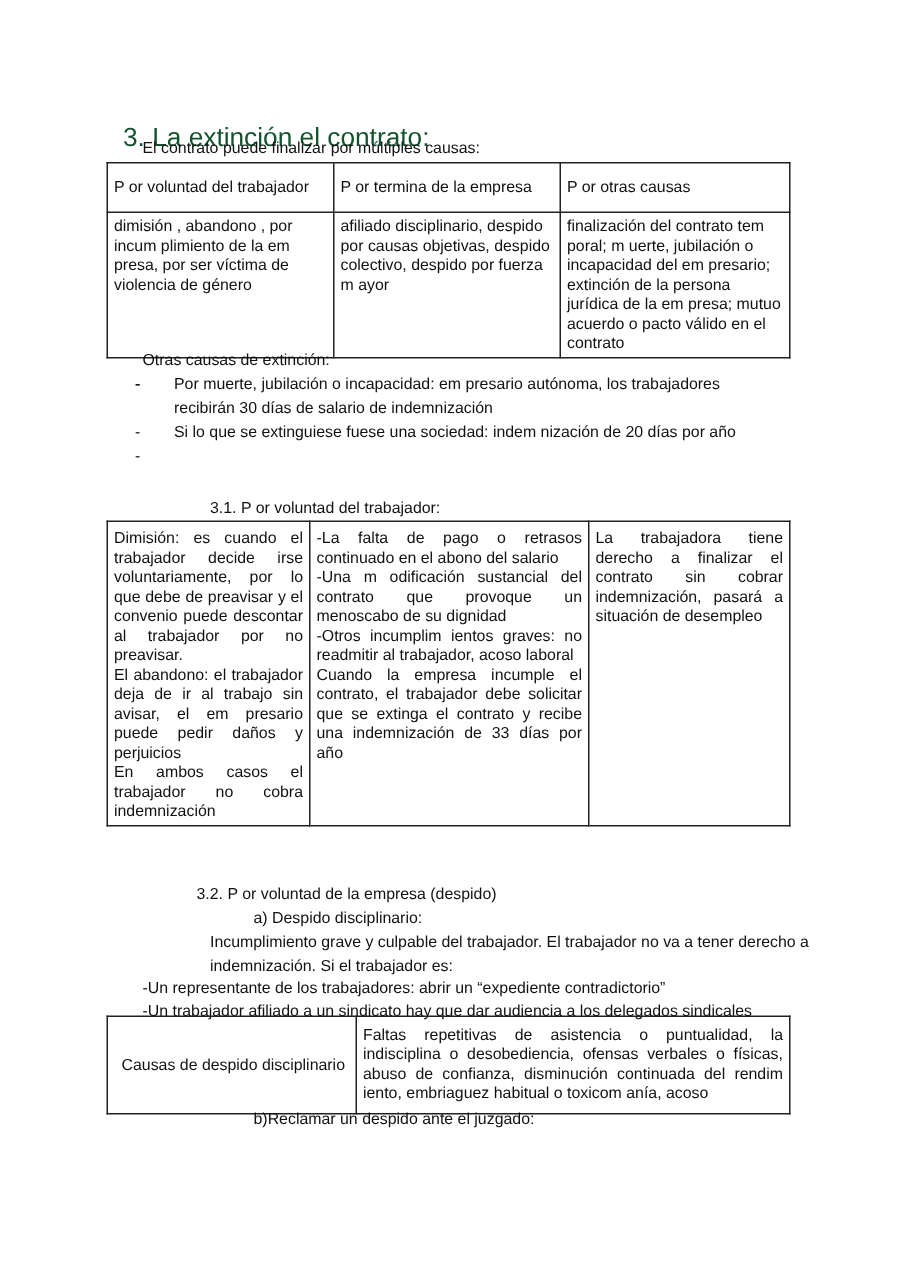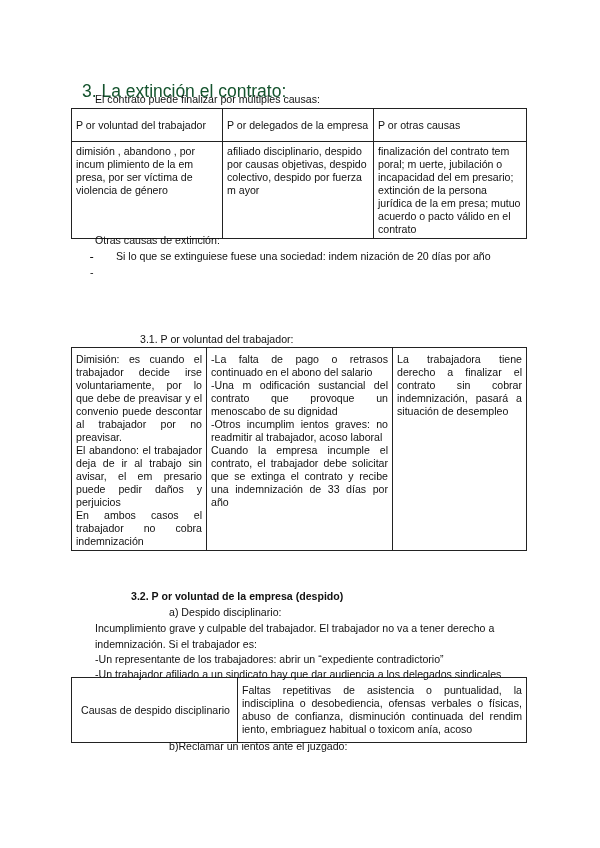--- a/index.html
+++ b/index.html
@@ -18,53 +18,53 @@
   .t2 { left: 71px; top: 347px; width: 455px; }
   .t2 td.hd { height: 33px; vertical-align: middle; }
   .t2 td.bd { padding-top: 5px; height: 193px; text-align: justify; }
   .t3 { left: 71px; top: 677px; width: 455px; }
   .t3 td { vertical-align: middle; }
   .t3 td.lab { text-align: center; padding-left: 6px; }
   .t3 td.txt { text-align: justify; height: 60px; }
   ul.bullets { list-style: none; margin: 0; padding: 0; position: absolute; left: 90px; top: 248px; width: 420px; }
   ul.bullets li { position: relative; padding-left: 26px; margin: 0; line-height: 16px; }
   ul.bullets li .dash { position: absolute; left: 0; top: 0; }
-  .line { line-height: 16px; }
+  .line { line-height: 16px; margin-left: 45px; }
 </style>
 </head>
 <body>
 
 <h1 class="abs h1">3. La extinción el contrato:</h1>
 <p class="abs p" style="left:71px; top:93px;">El contrato puede finalizar por múltiples causas:</p>
 
 <table class="t1">
   <colgroup>
       <col style="width:151px">
       <col style="width:151px">
       <col style="width:153px">
     </colgroup>
   <tbody>
       <tr>
     <td class="hd">P or voluntad del trabajador</td>
-    <td class="hd">P or delegados de la empresa</td>
+    <td class="hd">P or termina de la empresa</td>
     <td class="hd">P or otras causas</td>
   </tr>
   <tr>
     <td class="bd">dimisión , abandono , por incum plimiento de la em presa, por ser víctima de violencia de género</td>
     <td class="bd">afiliado disciplinario, despido por causas objetivas, despido colectivo, despido por fuerza m ayor</td>
     <td class="bd">finalización del contrato tem poral; m uerte, jubilación o incapacidad del em presario; extinción de la persona jurídica de la em presa; mutuo acuerdo o pacto válido en el contrato</td>
   </tr>
 </tbody>
   </table>
 
 <p class="abs p" style="left:71px; top:234px;">Otras causas de extinción:</p>
 
 <ul class="bullets">
   <li><span class="dash">-</span></li>
-  <li><span class="dash">-</span></li>
+  <li><span class="dash">-</span><span>Por muerte, jubilación o incapacidad: em presario autónoma, los trabajadores recibirán 30 días de salario de indemnización</span></li>
   <li><span class="dash">-</span><span>Si lo que se extinguiese fuese una sociedad: indem nización de 20 días por año</span></li>
   <li><span class="dash">-</span></li>
 </ul>
 
 <p class="abs p" style="left:116px; top:333px;">3.1. P or voluntad del trabajador:</p>
 
 <table class="t2">
   <colgroup>
       <col style="width:135px">
       <col style="width:186px">
@@ -77,32 +77,32 @@
 En ambos casos el trabajador no cobra indemnización</td>
     <td class="bd" style="white-space:pre-line;">-La falta de pago o retrasos continuado en el abono del salario
 -Una m odificación sustancial del contrato que provoque un menoscabo de su dignidad
 -Otros incumplim ientos graves: no readmitir al trabajador, acoso laboral
 Cuando la empresa incumple el contrato, el trabajador debe solicitar que se extinga el contrato y recibe una indemnización de 33 días por año</td>
     <td class="bd" style="white-space:pre-line;">La trabajadora tiene derecho a finalizar el contrato sin cobrar indemnización, pasará a situación de desempleo</td>
   </tr>
 </tbody>
   </table>
 
-<p class="abs p" style="left:107px; top:590px;font-weight:bold;">3.2. P or voluntad de la empresa (despido)</p>
+<p class="abs p" style="left:107px; top:590px;">3.2. P or voluntad de la empresa (despido)</p>
 <p class="abs p" style="left:145px; top:606px;">a) Despido disciplinario:</p>
 <p class="abs p line" style="left:71px; top:620px; width:455px;">Incumplimiento grave y culpable del trabajador. El trabajador no va a tener derecho a indemnización. Si el trabajador es:</p>
 <p class="abs p" style="left:71px; top:653px;">-Un representante de los trabajadores: abrir un “expediente contradictorio”</p>
 <p class="abs p" style="left:71px; top:668px;">-Un trabajador afiliado a un sindicato hay que dar audiencia a los delegados sindicales</p>
 
 <table class="t3">
   <colgroup>
       <col style="width:166px">
       <col style="width:289px">
     </colgroup>
   <tbody>
       <tr>
     <td class="lab">Causas de despido disciplinario</td>
     <td class="txt">Faltas repetitivas de asistencia o puntualidad, la indisciplina o desobediencia, ofensas verbales o físicas, abuso de confianza, disminución continuada del rendim iento, embriaguez habitual o toxicom anía, acoso</td>
   </tr>
 </tbody>
   </table>
 
-<p class="abs p" style="left:145px; top:740px;">b)Reclamar un ientos ante el juzgado:</p>
+<p class="abs p" style="left:145px; top:740px;">b)Reclamar un despido ante el juzgado:</p>
 
 </body></html>

